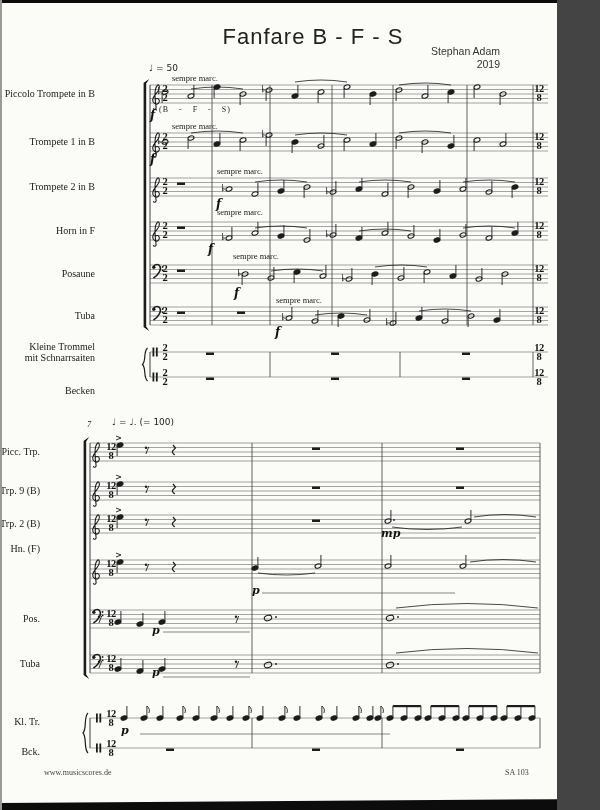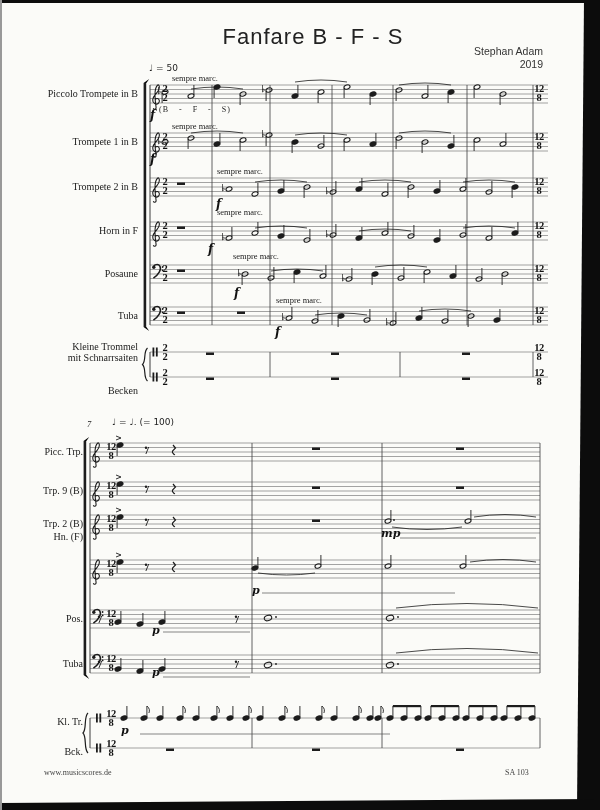--- a/index.html
+++ b/index.html
@@ -1,16 +1,16 @@
 <!DOCTYPE html>
 <html><head>
 <meta charset="utf-8">
 <style>
   html,body{margin:0;padding:0;background:#444;}
-  .canvas{position:relative;width:600px;height:810px;background:#fbfbf8;overflow:hidden;
+  .canvas{position:relative;width:557px;height:810px;background:#fbfbf8;overflow:hidden;
           font-family:"Liberation Serif","DejaVu Serif",serif;color:#1c1c1c;}
   #score{position:absolute;left:0;top:0;}
   .abs{position:absolute;white-space:nowrap;}
   .title{left:0;width:626px;top:24px;text-align:center;font-family:"Liberation Sans","DejaVu Sans",sans-serif;
          font-size:22px;letter-spacing:1px;color:#222;}
   .composer,.year{right:57px;text-align:center;font-family:"Liberation Sans","DejaVu Sans",sans-serif;
          font-size:10.5px;color:#333;}
   .composer{top:45px;} .year{top:58px;}
   .tempo{font-family:"DejaVu Sans","Liberation Serif",sans-serif;font-size:9px;color:#222;}
   .measureno{font-size:8.5px;font-style:italic;color:#222;}
@@ -542,21 +542,21 @@
     <div>mit Schnarrsaiten</div>
   </div>
   <div class="abs lbl lbl1" style="top:369px;margin-top:16px;">Becken</div>
 
   <div class="abs measureno" style="left:87px;top:419px;">7</div>
   <div class="abs tempo" style="left:112px;top:417px;">♩ = ♩. (= 100)</div>
 
   <div class="abs lbl lbl2" style="top:446px;">Picc. Trp.</div>
   <div class="abs lbl lbl2" style="top:485px;">Trp. 9 (B)</div>
   <div class="abs lbl lbl2" style="top:518px;">Trp. 2 (B)</div>
-  <div class="abs lbl lbl2" style="top:531px;">Hn. (F)</div>
+  <div class="abs lbl lbl2" style="top:543px;">Hn. (F)</div>
   <div class="abs lbl lbl2" style="top:613px;">Pos.</div>
   <div class="abs lbl lbl2" style="top:658px;">Tuba</div>
   <div class="abs lbl lbl2" style="top:716px;">Kl. Tr.</div>
   <div class="abs lbl lbl2" style="top:746px;">Bck.</div>
 
   <div class="abs dyn small" style="left:381px;top:527px;">mp</div>
   <div class="abs dyn small" style="left:252px;top:584px;">p</div>
   <div class="abs dyn small" style="left:152px;top:624px;">p</div>
   <div class="abs dyn small" style="left:152px;top:666px;">p</div>
   <div class="abs dyn small" style="left:121px;top:724px;">p</div>

